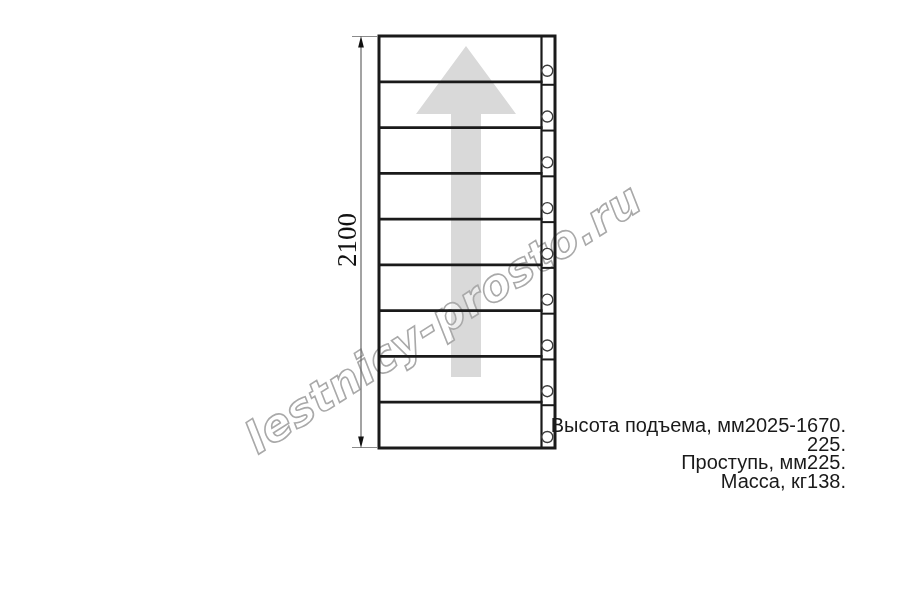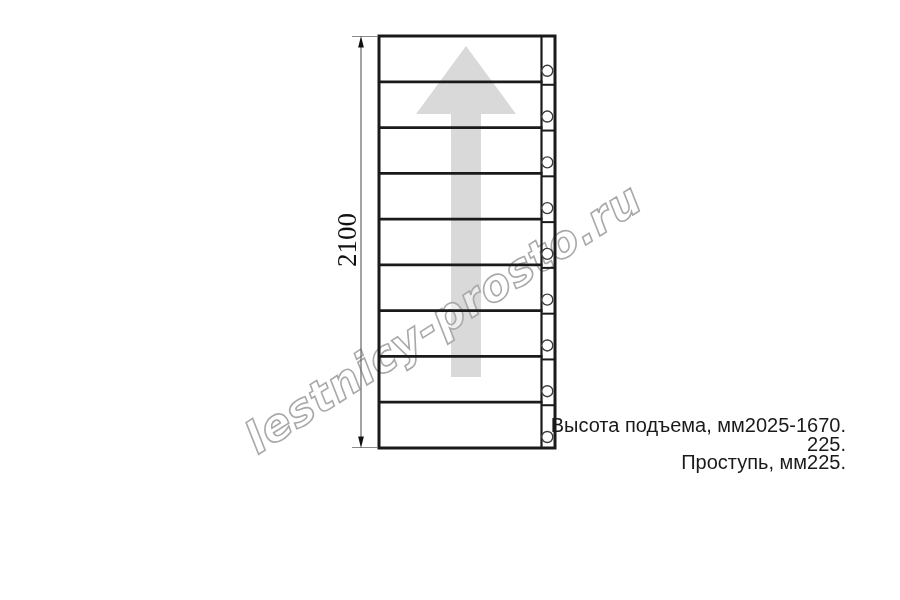--- a/index.html
+++ b/index.html
@@ -100,13 +100,17 @@
     <span class="spec-label">Высота подъема, мм</span>
     <span class="spec-value">2025-1670.</span>
   </div>
   <div class="spec-row">
     <span class="spec-value">225.</span>
   </div>
   <div class="spec-row">
     <span class="spec-label">Проступь, мм</span>
     <span class="spec-value">225.</span>
   </div>
+  <div class="spec-row">
+    <span class="spec-label">Масса, кг</span>
+    <span class="spec-value">138.</span>
+  </div>
 </div>
 
 </body></html>

